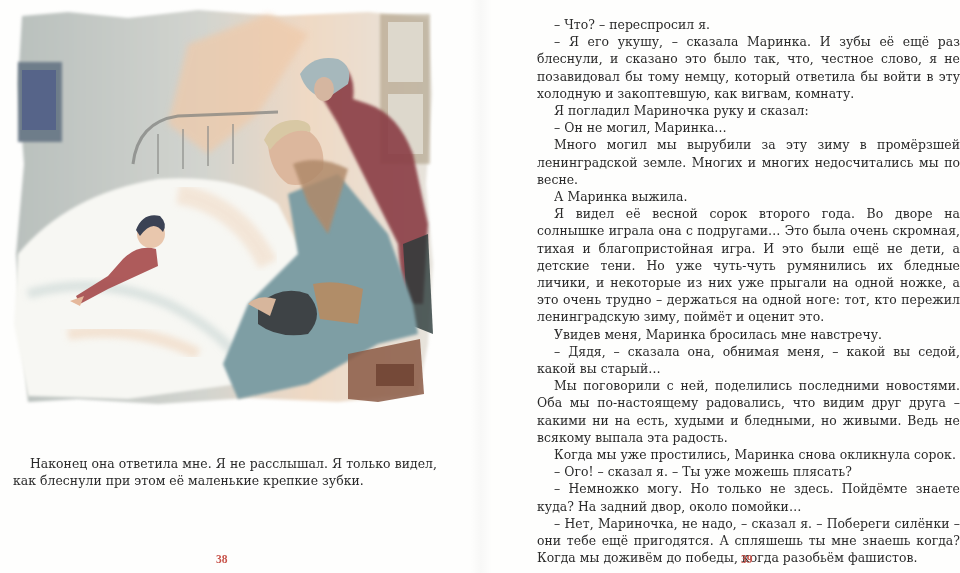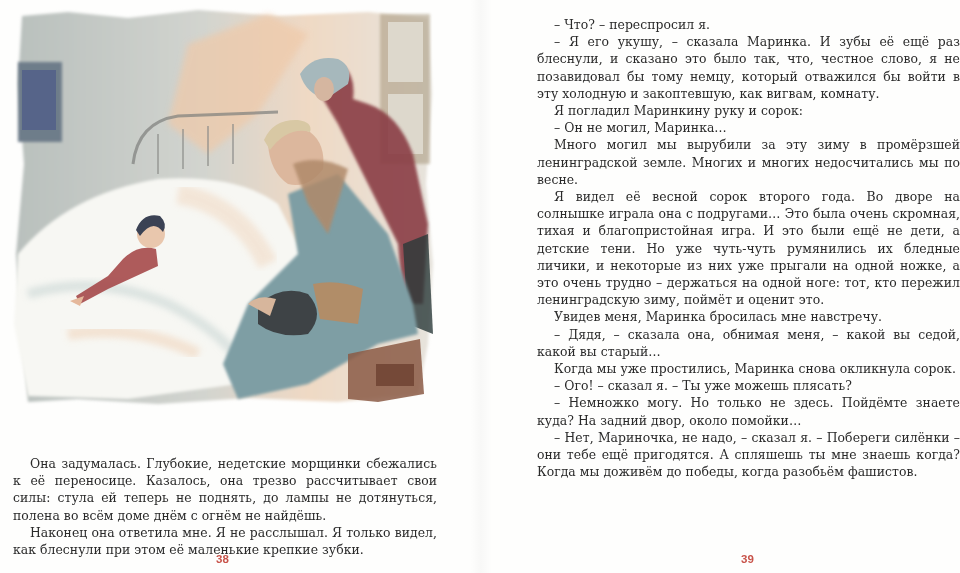--- a/index.html
+++ b/index.html
@@ -34,21 +34,21 @@
     letter-spacing: 0.05px;
   }
   .text-block p { margin: 0; text-indent: 17px; }
   .text-left { left: 13px; top: 455px; width: 424px; }
   .text-right { left: 537px; top: 16px; width: 423px; }
 
   .page-number {
     position: absolute; top: 553px;
     font-size: 11.5px; font-weight: bold;
     color: #c8534a;
-    font-family: Liberation Sans, sans-serif;
+    font-family: Liberation Serif, serif;
   }
   .pn-left { left: 216px; }
   .pn-right { left: 741px; }
 </style>
 </head>
 <body>
 
 <div class="page page-left">
   <div class="illustration">
     <svg viewBox="0 0 428 420" xmlns="http://www.w3.org/2000/svg">
@@ -106,40 +106,41 @@
       <path d="M250 300 Q275 280 300 290 Q318 310 300 330 Q270 335 250 320 Z" fill="#3e4346"></path>
       <path d="M305 280 Q330 275 355 285 L350 320 L312 315 Z" fill="#b78b62" opacity="0.9"></path>
       <path d="M240 300 Q250 290 268 295 L262 312 Z" fill="#d7b69c"></path>
 
       <path d="M340 350 L412 335 L416 390 L370 398 L340 395 Z" fill="#8b5a45" opacity="0.85"></path>
       <rect x="368" y="360" width="38" height="22" fill="#6b4030" opacity="0.8"></rect>
     </svg>
   </div>
 
   <div class="text-block text-left">
-    <p>Она задумалась. Глубокие, недетские морщинки сбежались к её переносице. Казалось, она трезво рассчитывает свои силы: стула ей теперь не поднять, до лампы не дотянуться, полена во всём доме днём с огнём не найдёшь.</p>
     <p>Наконец она ответила мне. Я не расслышал. Я только видел, как блеснули при этом её маленькие крепкие зубки.</p>
   </div>
 
   <div class="page-number pn-left">38</div>
 </div>
 
 <div class="gutter"></div>
 
 <div class="page page-right" style="background:transparent;"></div>
 
 <div class="text-block text-right">
   <p>– Что? – переспросил я.</p>
-  <p>– Я его укушу, – сказала Маринка. И зубы её ещё раз блеснули, и сказано это было так, что, честное слово, я не позавидовал бы тому немцу, который отважился бы войти в эту холодную и закоптевшую, как вигвам, комнату.</p>
-  <p>Я погладил Маринкину руку и сорок:</p>
+  <p>– Я его укушу, – сказала Маринка. И зубы её ещё раз блеснули, и сказано это было так, что, честное слово, я не позавидовал бы тому немцу, который ответила бы войти в эту холодную и закоптевшую, как вигвам, комнату.</p>
+  <p>Я погладил Мариночка руку и сказал:</p>
   <p>– Он не могил, Маринка…</p>
   <p>Много могил мы вырубили за эту зиму в промёрзшей ленинградской земле. Многих и многих недосчитались мы по весне.</p>
+  <p>А Маринка выжила.</p>
   <p>Я видел её весной сорок второго года. Во дворе на солнышке играла она с подругами… Это была очень скромная, тихая и благопристойная игра. И это были ещё не дети, а детские тени. Но уже чуть-чуть румянились их бледные личики, и некоторые из них уже прыгали на одной ножке, а это очень трудно – держаться на одной ноге: тот, кто пережил ленинградскую зиму, поймёт и оценит это.</p>
   <p>Увидев меня, Маринка бросилась мне навстречу.</p>
   <p>– Дядя, – сказала она, обнимая меня, – какой вы седой, какой вы старый…</p>
+  <p>Мы поговорили с ней, поделились последними новостями. Оба мы по-настоящему радовались, что видим друг друга – какими ни на есть, худыми и бледными, но живыми. Ведь не всякому выпала эта радость.</p>
   <p>Когда мы уже простились, Маринка снова окликнула сорок.</p>
   <p>– Ого! – сказал я. – Ты уже можешь плясать?</p>
   <p>– Немножко могу. Но только не здесь. Пойдёмте знаете куда? На задний двор, около помойки…</p>
   <p>– Нет, Мариночка, не надо, – сказал я. – Побереги силёнки – они тебе ещё пригодятся. А спляшешь ты мне знаешь когда? Когда мы доживём до победы, когда разобьём фашистов.</p>
 
 </div>
 
 <div class="page-number pn-right">39</div>
 
 </body></html>

